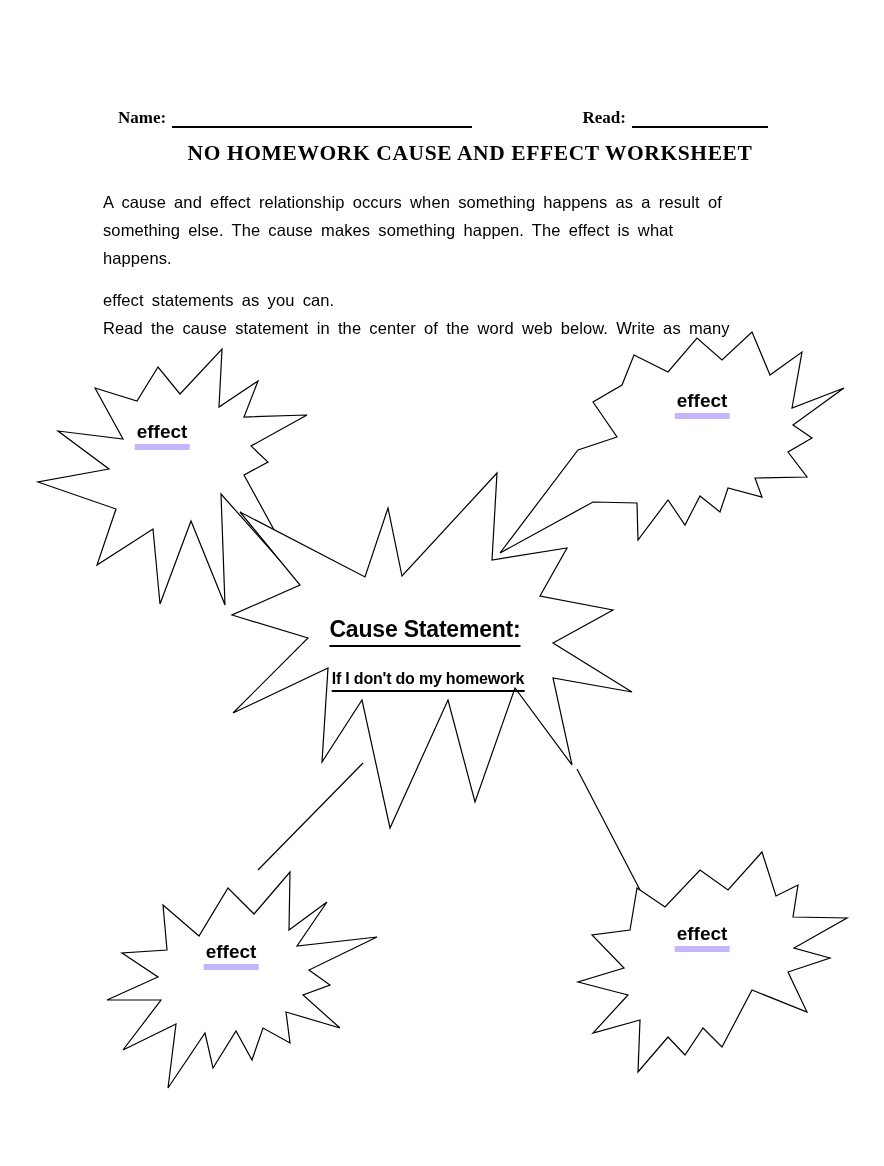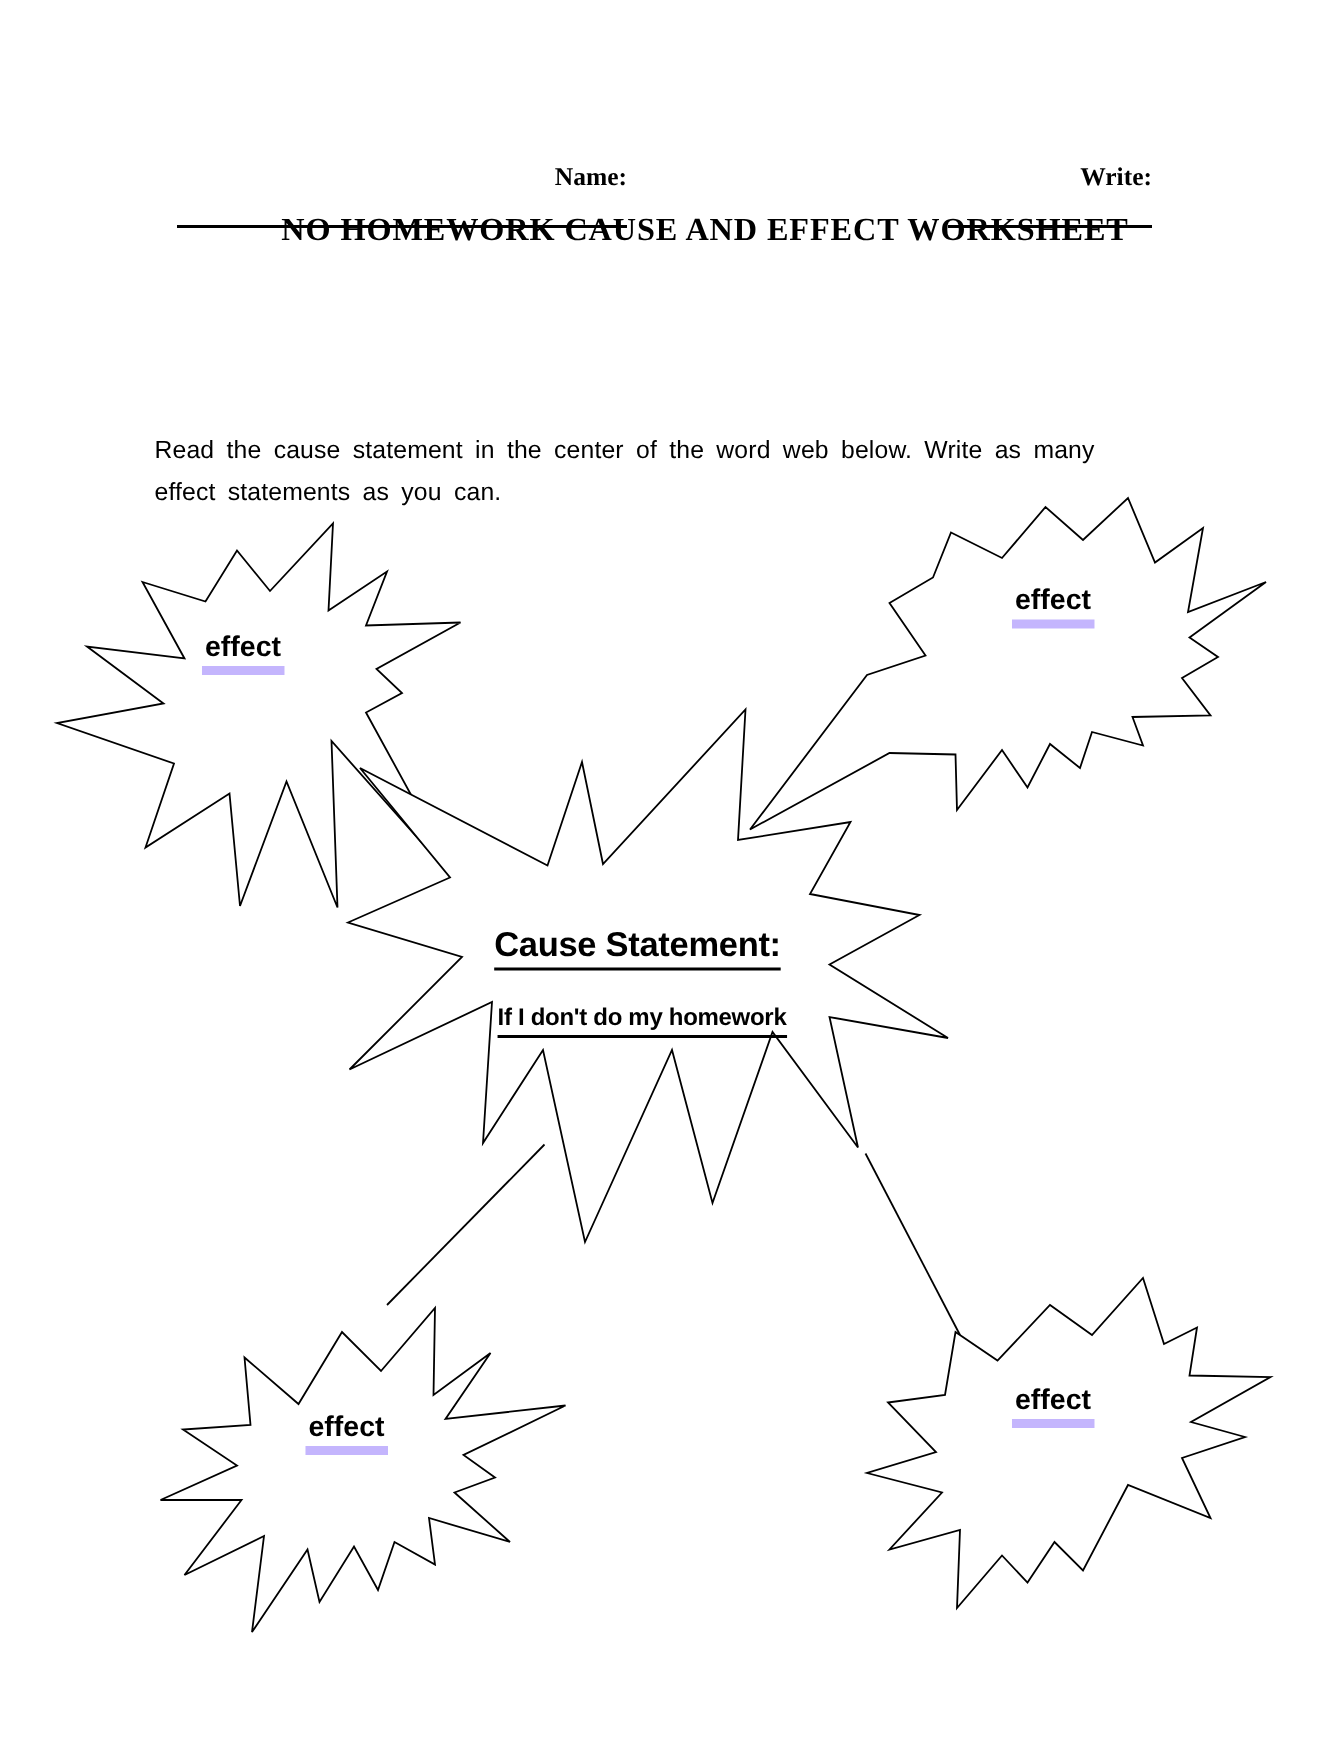--- a/index.html
+++ b/index.html
@@ -6,21 +6,21 @@
   .page {
     position:relative; width:884px; height:1166px; background:#ffffff;
     color:#000; font-family:"Liberation Sans", sans-serif; overflow:hidden;
   }
   
   .header-row {
     position:absolute; top:108px; left:118px; right:116px;
     display:flex; justify-content:space-between;
     font-family:"Liberation Serif", serif; font-weight:bold; font-size:17px;
   }
-  .field { display:flex; align-items:flex-end; gap:6px;flex-direction:column; }
+  .field { display:flex; align-items:flex-end; gap:6px; }
   .blank { display:inline-block; border-bottom:2px solid #000; height:16px; }
   .blank-name { width:300px; }
   .blank-date { width:136px; }
   
   .title {
     position:absolute; top:141px; left:0; width:100%; text-align:center;
     font-family:"Liberation Serif", serif; font-weight:bold; font-size:21.5px;
     letter-spacing:0.6px;
     margin-left:28px;
   }
@@ -61,30 +61,35 @@
 <body>
 
 <div class="page">
 
   <div class="header-row">
     <div class="field">
       <span>Name:</span>
       <span class="blank blank-name"></span>
     </div>
     <div class="field">
-      <span>Write:</span>
+      <span>Read:</span>
       <span class="blank blank-date"></span>
     </div>
   </div>
 
   <div class="title">NO HOMEWORK CAUSE AND EFFECT WORKSHEET</div>
 
+  <div class="para para-1">
+    <div>A cause and effect relationship occurs when something happens as a result of</div>
+    <div>something else. The cause makes something happen. The effect is what</div>
+    <div>happens.</div>
+  </div>
   <div class="para para-2">
+    <div>effect statements as you can.</div>
     <div>Read the cause statement in the center of the word web below. Write as many</div>
-    <div>effect statements as you can.</div>
   </div>
 
   <svg class="web-svg" width="884" height="1166" viewBox="0 0 884 1166" xmlns="http://www.w3.org/2000/svg">
 
     <line class="branch" x1="363" y1="763" x2="258" y2="870"></line>
     <line class="branch" x1="577" y1="769" x2="640" y2="890"></line>
 
     <polygon class="burst" points="95,388 137,401 158,367 180,394 222,349 219,407 258,381 244,417 307,415 251,446 268,462 244,475 308,592 221,494 225,605 191,521 160,604 153,529 97,565 116,509 38,482 109,469 58,431 123,439"></polygon>
 
     <polygon class="burst" points="634,355 668,372 697,338 722,360 752,332 770,375 802,352 792,408 844,388 793,425 812,438 788,452 807,477 755,478 762,497 728,488 720,512 700,496 685,525 668,500 638,540 637,503 593,502 500,553 578,450 617,437 593,402 622,385"></polygon>

